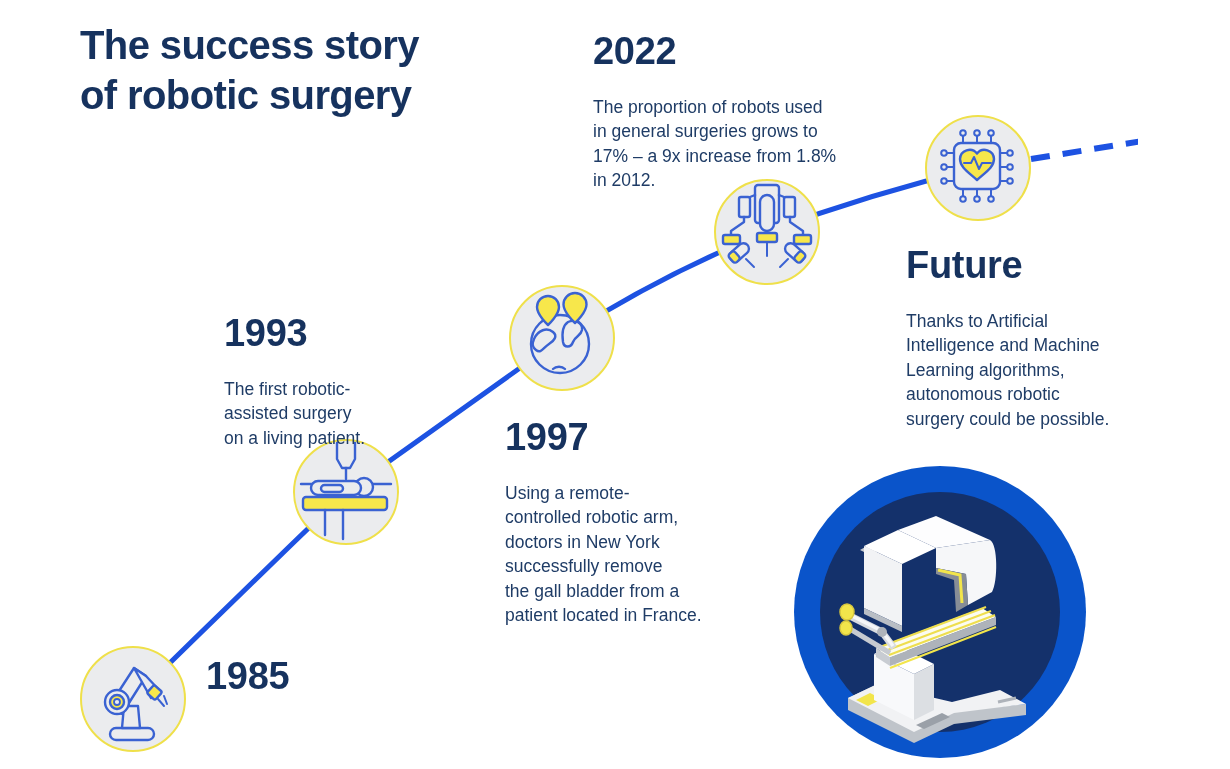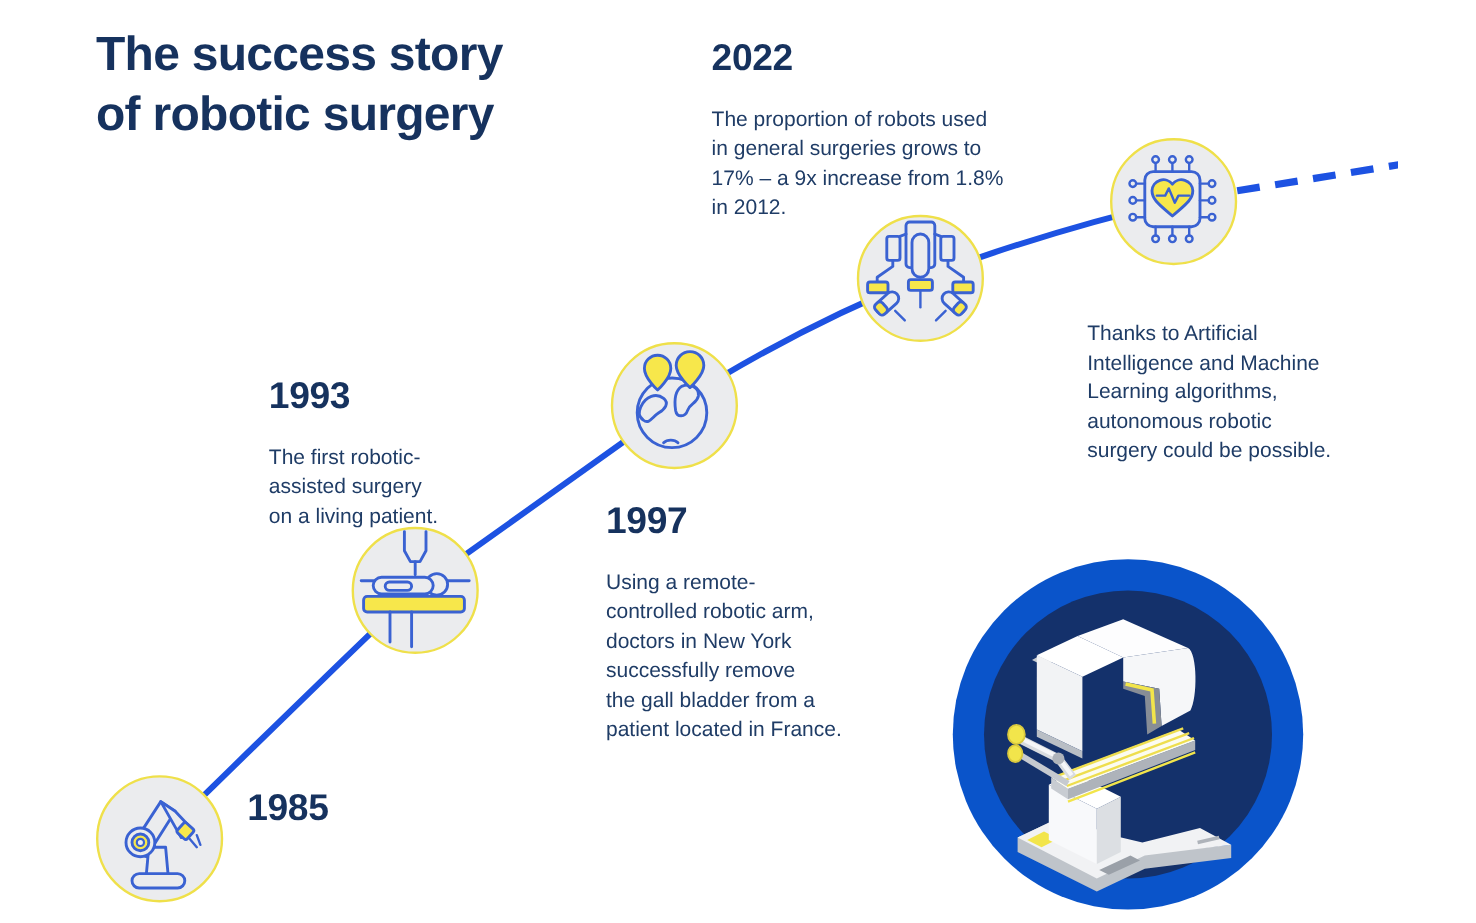--- a/index.html
+++ b/index.html
@@ -1,26 +1,26 @@
 <!DOCTYPE html>
 <html style="--navy: #16325e; --body: #1f3c66; --line-blue: #1d52e2; --node-fill: #ebecee; --node-border: #efe04a; --icon-stroke: #3a62d2; --icon-yellow: #f7e74b; --circle-outer: #0a54ca; --circle-inner: #14316b;"><head>
 <meta charset="utf-8">
 <style>
   html,body{margin:0;padding:0;background:#fff;}
   .canvas{
     position:relative;width:1138px;height:769px;overflow:hidden;background:#fff;
-    font-family:"Liberation Sans","DejaVu Sans",sans-serif;color:var(--navy,#16325e);padding-left:27px;
+    font-family:"Liberation Sans","DejaVu Sans",sans-serif;color:var(--navy,#16325e);
   }
   .abs{position:absolute;}
   .title{
     left:80px;top:20px;margin:0;font-size:40px;line-height:1.26;font-weight:700;
     letter-spacing:-0.6px;white-space:pre-line;color:var(--navy);
   }
   .ms{position:absolute;}
-  .ms-year{font-size:31px;font-weight:700;letter-spacing:-0.3px;color:var(--navy);line-height:1.15;margin-bottom:6px;}
+  .ms-year{font-size:38px;font-weight:700;letter-spacing:-0.3px;color:var(--navy);line-height:1.15;margin-bottom:6px;}
   .ms-desc{font-size:17.5px;line-height:24.5px;white-space:pre-line;color:var(--body);margin-top:21px;}
   #ms-2022{left:593px;top:30px;}
   #ms-future{left:906px;top:244px;}
   #ms-1997{left:224px;top:312px;}
   #ms-2001{left:505px;top:416px;}
   #ms-1985{left:206px;top:655px;}
   svg{display:block;}
   .node{position:absolute;width:110px;height:110px;}
   #node-1985{left:78px;top:644px;}
   #node-1997{left:291px;top:437px;}
@@ -210,20 +210,21 @@
 patient located in France.</div>
   </div>
   <div class="ms" id="ms-2022">
     <div class="ms-year">2022</div>
     <div class="ms-desc">The proportion of robots used
 in general surgeries grows to
 17% – a 9x increase from 1.8%
 in 2012.</div>
   </div>
   <div class="ms" id="ms-future">
+    <div class="ms-year">Future</div>
     <div class="ms-desc">Thanks to Artificial
 Intelligence and Machine
 Learning algorithms,
 autonomous robotic
 surgery could be possible.</div>
   </div>
 
 </div>
 
 </body></html>

